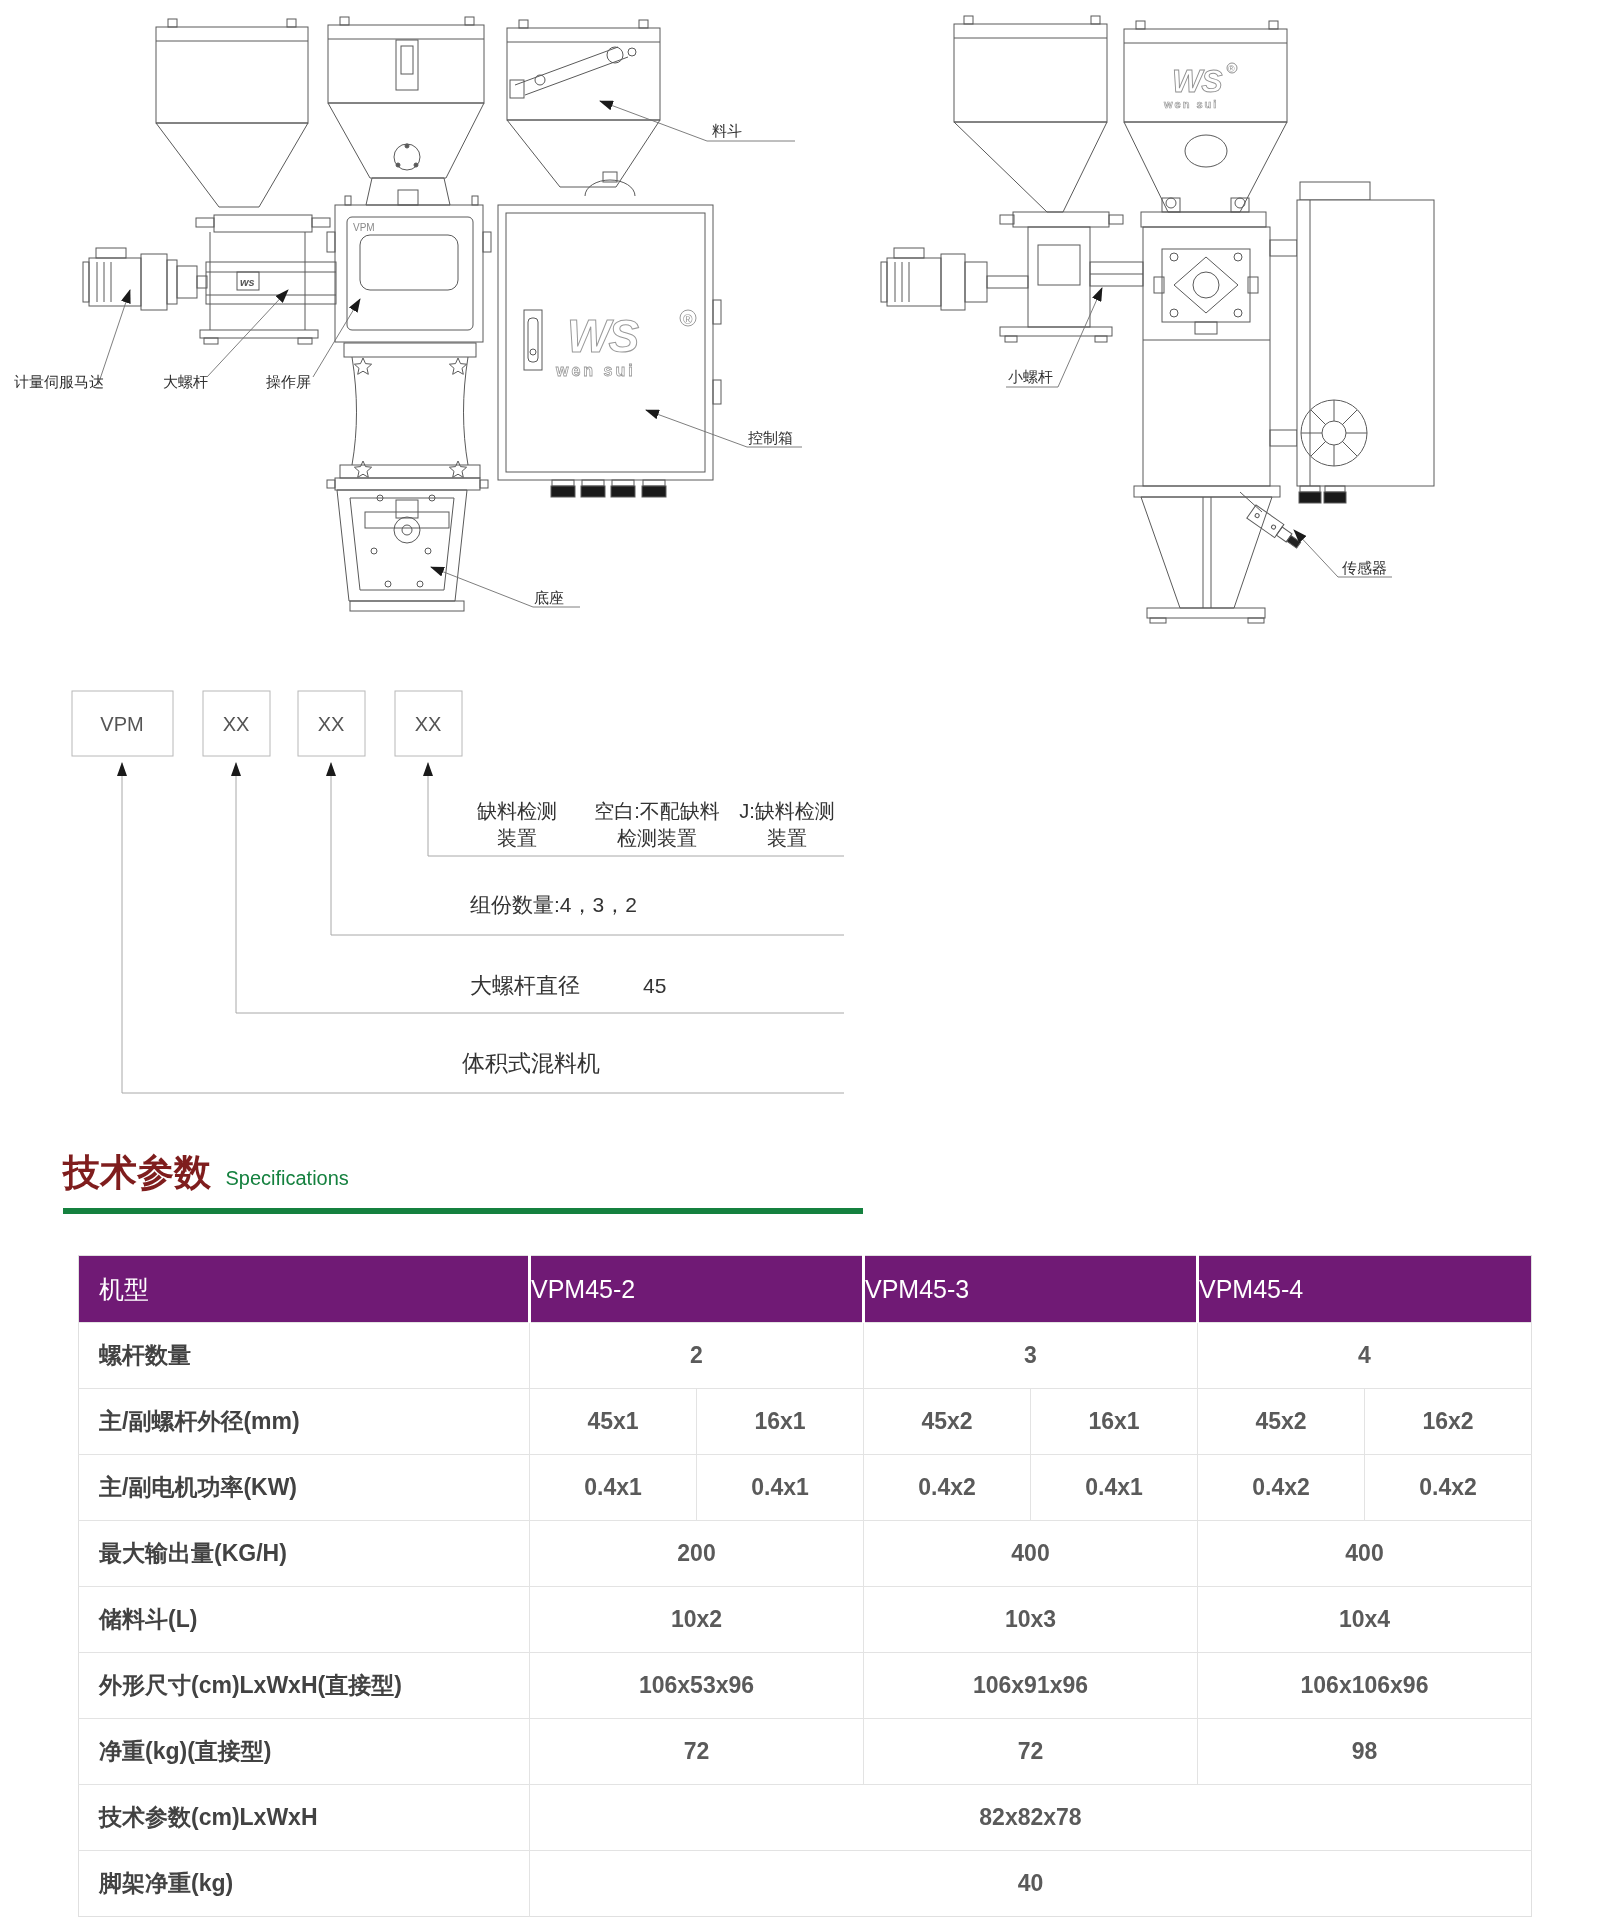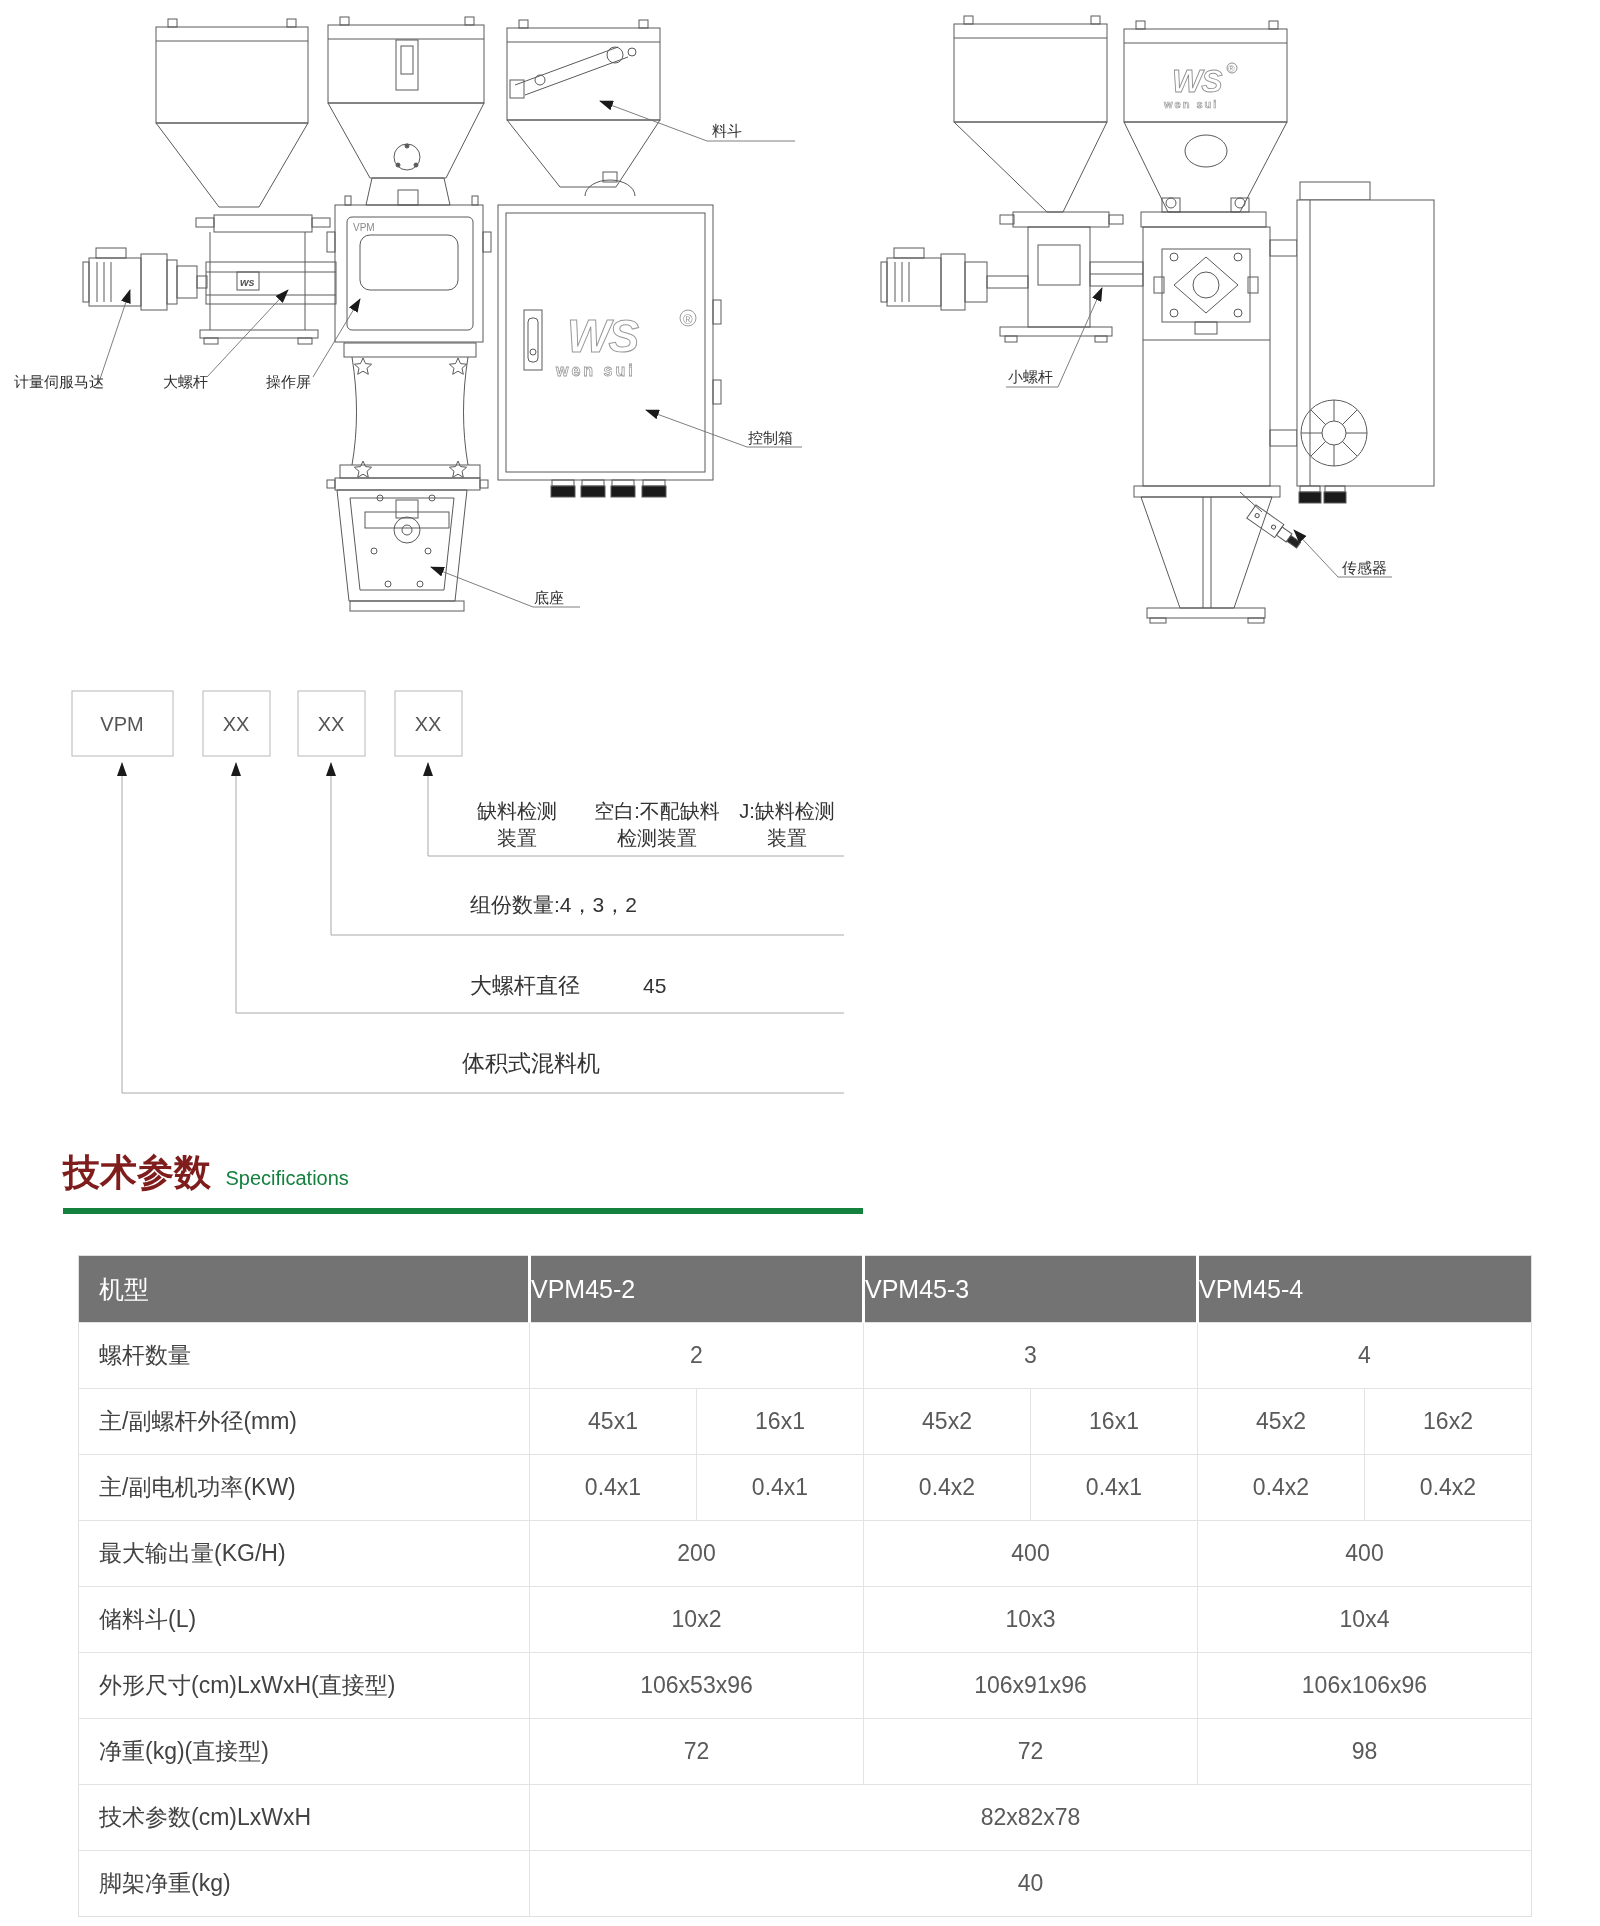--- a/index.html
+++ b/index.html
@@ -10,25 +10,25 @@
   
   .sec-title{position:absolute;left:63px;top:1148px;white-space:nowrap;}
   .sec-title .zh{font-size:37px;font-weight:bold;color:#7f1d1d;}
   .sec-title .en{font-size:20px;font-weight:normal;color:#15813f;margin-left:10px;}
   .sec-underline{position:absolute;left:63px;top:1208px;width:800px;height:6px;background:#15813f;}
 
   
   .spec-wrap{position:absolute;left:78px;top:1255px;width:1453px;}
   table.spec{border-collapse:collapse;table-layout:fixed;width:1453px;
     border:1px solid #e0e0e0;}
-  table.spec th{background:#737373;color:#fff;font-weight:normal;font-size:25px;height:66px;padding:0;}
+  table.spec th{background:#701a75;color:#fff;font-weight:normal;font-size:25px;height:66px;padding:0;}
   table.spec th.model{border-left:3px solid #fff;text-align:left;}
   table.spec th.first{text-align:left;padding-left:20px;}
   table.spec td{font-size:23px;color:#5a5a5a;height:65px;text-align:center;
-    border-top:1px solid #e3e3e3;border-left:1px solid #e3e3e3;padding:0;}
+    border-top:1px solid #e3e3e3;border-left:1px solid #e3e3e3;padding:0;font-weight:bold;}
   table.spec td.lab{color:#424242;text-align:left;padding-left:20px;border-left:none;}
 </style>
 </head>
 <body>
 
 <div class="canvas">
 
 <svg width="1600" height="1120" viewBox="0 0 1600 1120" style="position:absolute;left:0;top:0;">
   <defs>
     <marker id="arr" markerWidth="14" markerHeight="10" refX="13" refY="5" orient="auto" markerUnits="userSpaceOnUse">

